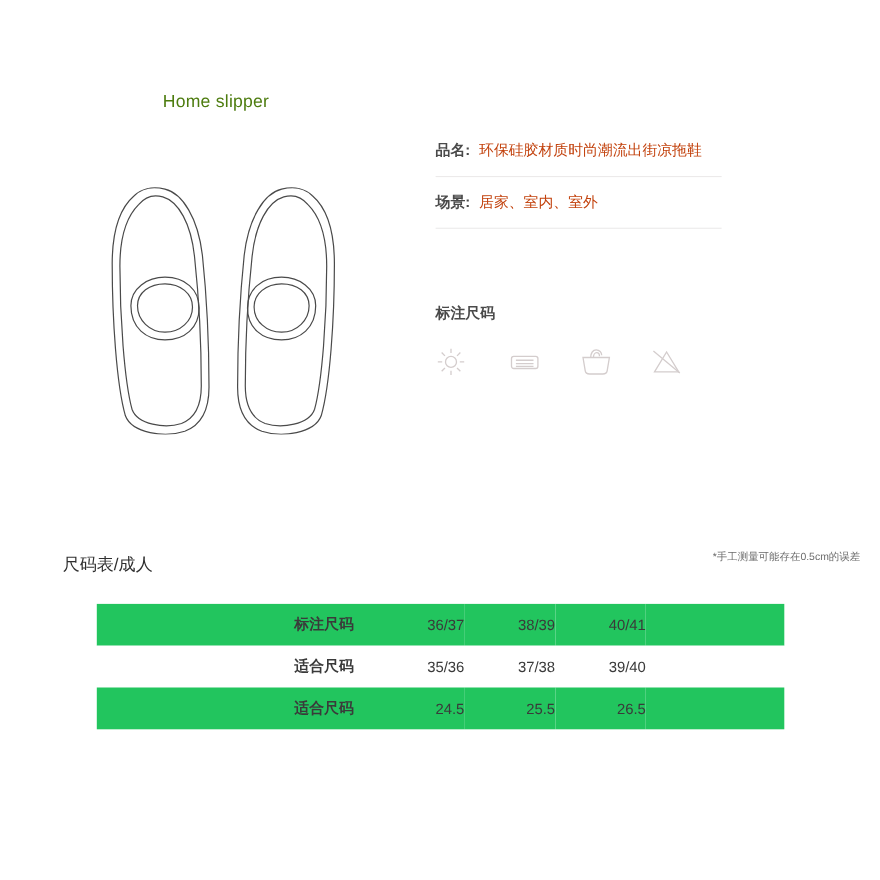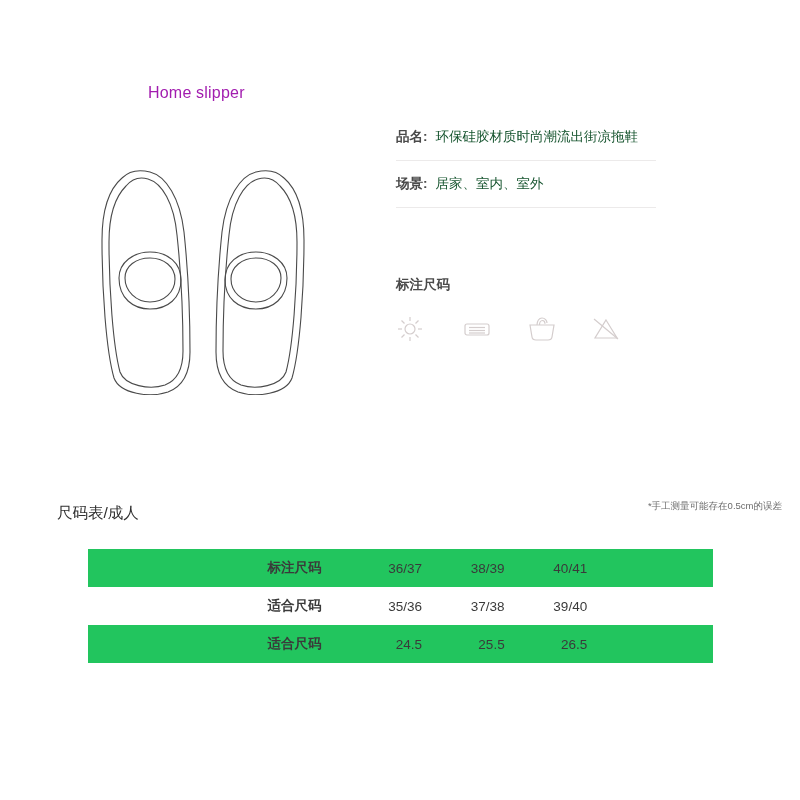--- a/index.html
+++ b/index.html
@@ -8,42 +8,42 @@
     width: 800px; height: 800px;
     background: #ffffff;
     font-family: "Liberation Sans", sans-serif;
     color: #333;
   }
   .page { position: relative; width: 800px; height: 800px; overflow: hidden; }
 
   
   .product-title {
     position: absolute; left: 148px; top: 84px;
-    font-size: 16px; color: #a21caf; letter-spacing: .2px;
+    font-size: 16px; color: #4d7c0f; letter-spacing: .2px;
   }
   .slipper-art {
     position: absolute; left: 78px; top: 120px;
     width: 250px; height: 275px;
   }
 
   
   .info {
     position: absolute; left: 396px; top: 120px; width: 260px;
   }
   .info-row {
     display: flex; align-items: flex-end;
     padding: 8px 0 14px 0;
     border-bottom: 1px solid #eceaea;
   }
   .info-row .label {
     font-size: 13.5px; font-weight: bold; color: #4a4a4a;
     white-space: nowrap; margin-right: 8px;
   }
   .info-row .value {
-    font-size: 13.5px; color: #14532d; white-space: nowrap;
+    font-size: 13.5px; color: #c2410c; white-space: nowrap;
   }
   .info-row.second { padding-top: 14px; }
 
   .care-title {
     position: absolute; left: 396px; top: 276px;
     font-size: 13.5px; font-weight: bold; color: #4a4a4a;
   }
   .care-icons {
     position: absolute; left: 396px; top: 306px;
     width: 260px; height: 46px;

